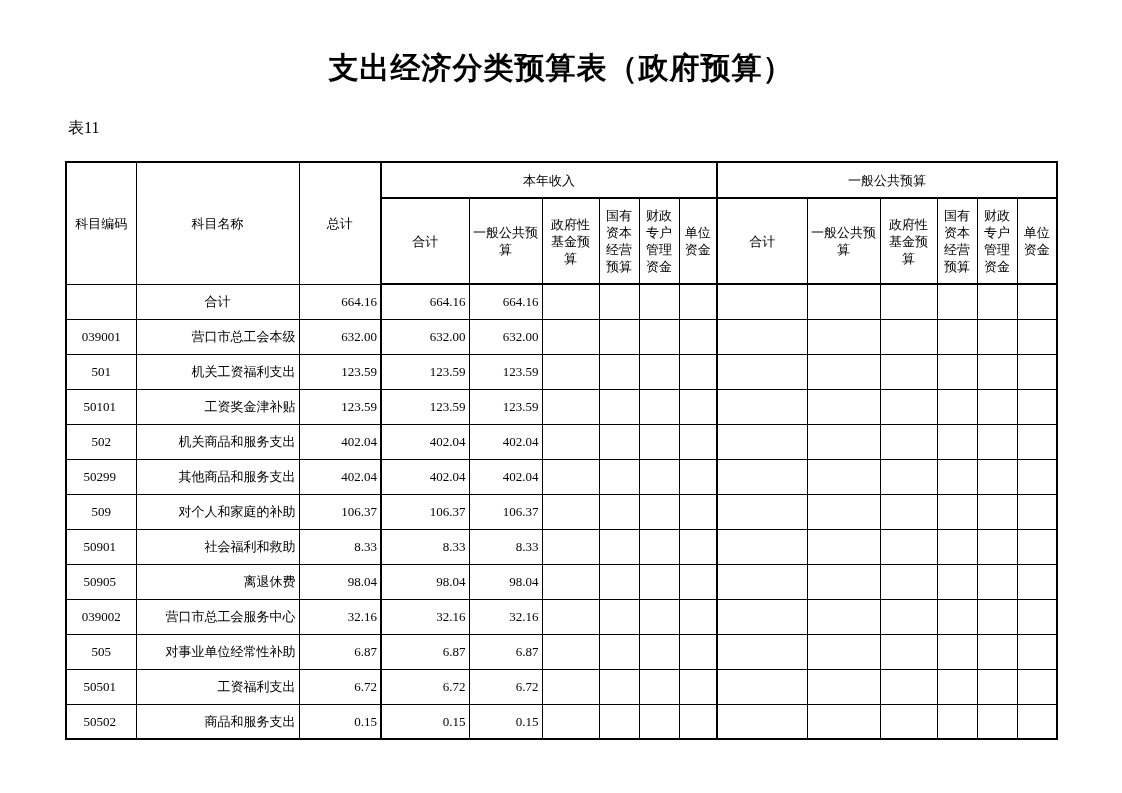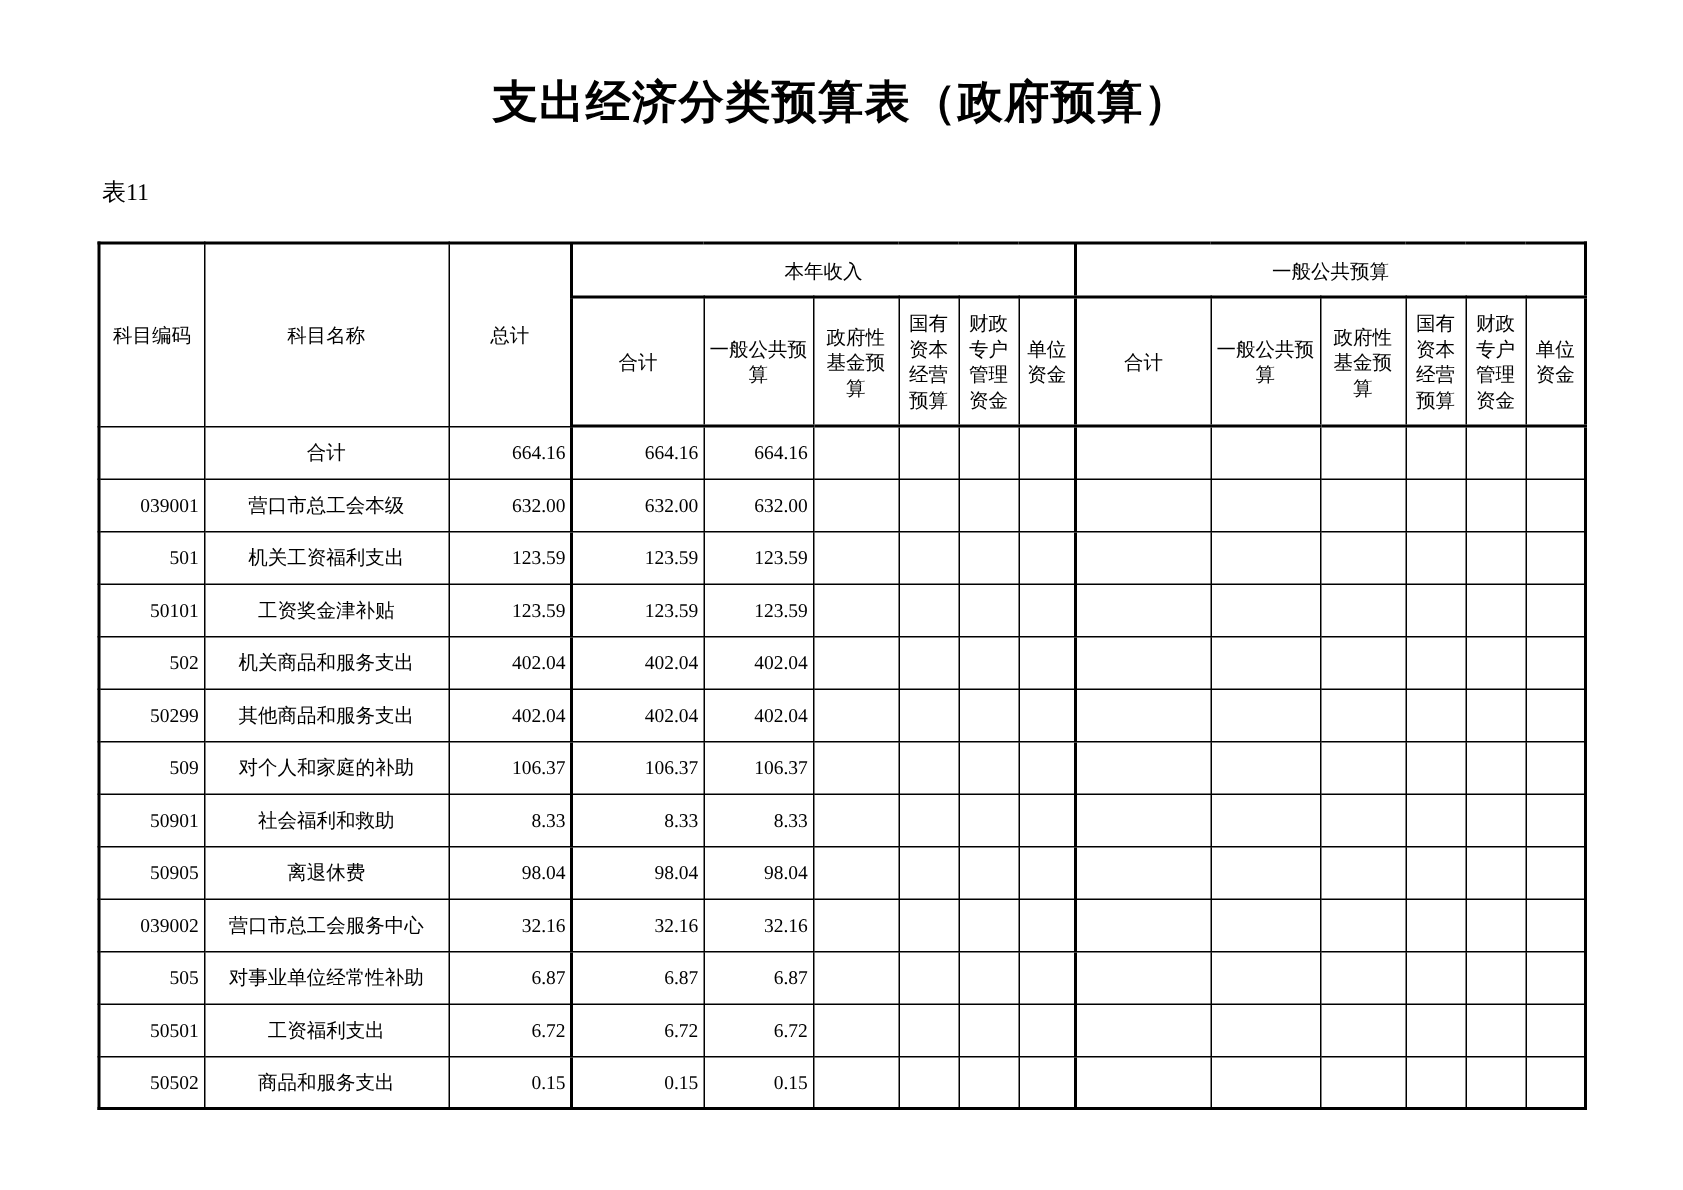--- a/index.html
+++ b/index.html
@@ -65,23 +65,23 @@
   thead th { text-align: center; }
   tr.group-row th { height: 36px; }
   tr.group-row th.group-label { border-bottom: 2px solid #000; }
   tr.sub-row th { height: 86px; border-bottom: 2px solid #000; }
   th.pad-wide { padding-left: 6px; padding-right: 6px; }
   th.pad-mid  { padding-left: 6px; padding-right: 6px; }
   th.pad-narrow { padding-left: 4px; padding-right: 4px; }
   .thick-left { border-left: 2px solid #000 !important; }
   
   tbody td { height: 35px; }
-  td.c-code { text-align: right; padding-left: 2px; }
+  td.c-code { text-align: center; padding-left: 2px; }
   td.c-code.indent { padding-left: 0; }
-  td.c-name { text-align: center; padding-left: 3px; }
+  td.c-name { text-align: right; padding-left: 3px; }
   td.c-name.indent { }
   td.c-name.center { text-align: center; padding-left: 3px; }
   td.c-val { text-align: right; padding-right: 4px; }
 </style>
 </head>
 <body>
 
 <div class="page">
   <h1 class="page-title">支出经济分类预算表（政府预算）</h1>
   <div class="table-number">表11</div>

